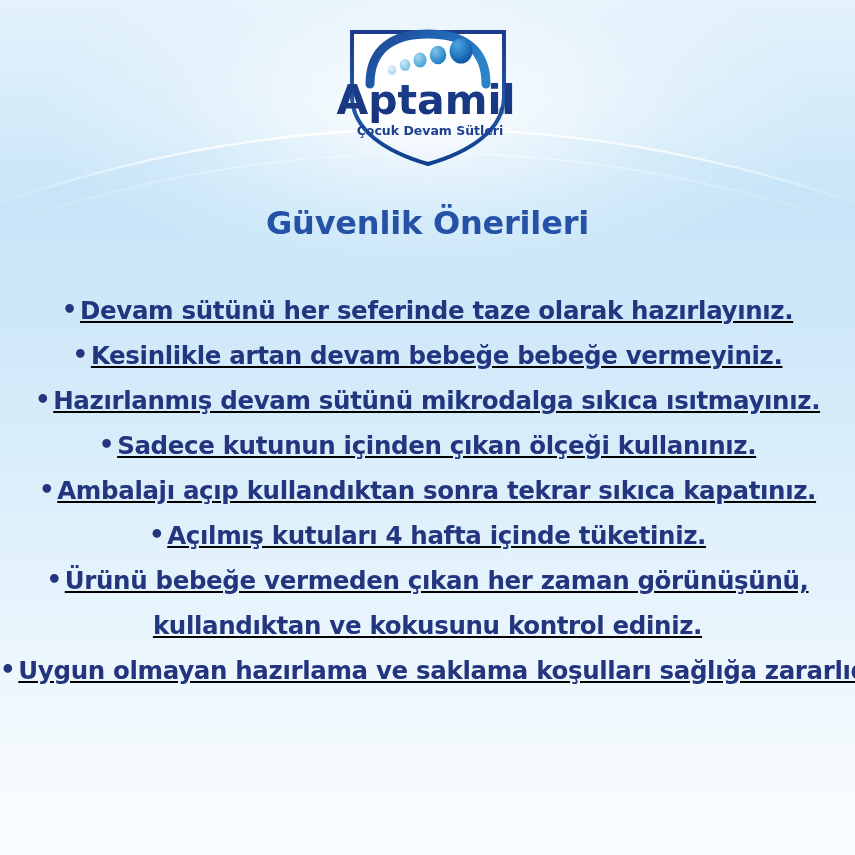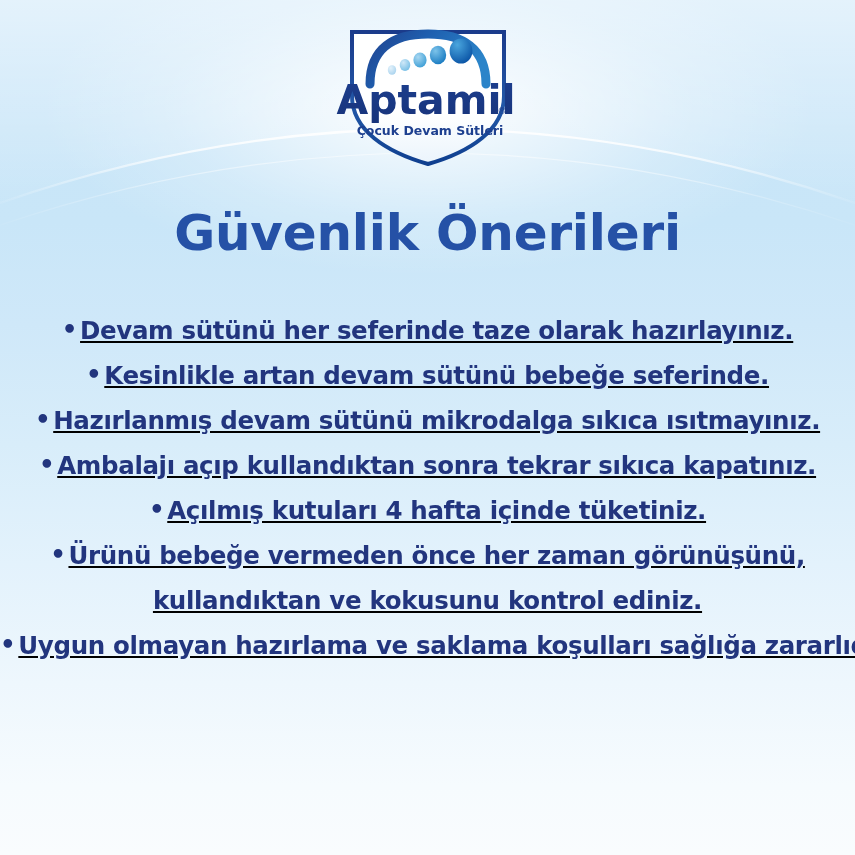--- a/index.html
+++ b/index.html
@@ -72,21 +72,21 @@
   .content {
     position: absolute;
     left: 0;
     top: 206px;
     width: 855px;
     text-align: center;
   }
 
   .page-title {
     font-family: "DejaVu Sans", "Liberation Sans", sans-serif;
-    font-size: 50px;
+    font-size: 32px;
     font-weight: bold;
     color: #2551a6;
     letter-spacing: -0.2px;
     line-height: 1.1;
     margin: 0;
     padding: 0;
   }
 
   .tips-list {
     list-style: none;
@@ -200,23 +200,24 @@
 
       <text x="100" y="117" text-anchor="middle" font-family="DejaVu Sans, Liberation Sans, sans-serif" font-size="12.5" font-weight="bold" fill="#1d3f8f">Çocuk Devam Sütleri</text>
     </svg>
   </div>
 
   <div class="content">
     <h1 class="page-title">Güvenlik Önerileri</h1>
 
     <ul class="tips-list">
       <li><span class="bullet">•</span><span>Devam sütünü her seferinde taze olarak hazırlayınız.</span></li>
-      <li><span class="bullet">•</span><span>Kesinlikle artan devam sütünü bebeğe seferinde.</span></li>
+      <li><span class="bullet">•</span><span>Kesinlikle artan devam bebeğe bebeğe vermeyiniz.</span></li>
       <li><span class="bullet">•</span><span>Hazırlanmış devam sütünü mikrodalga sıkıca ısıtmayınız.</span></li>
+      <li><span class="bullet">•</span><span>Sadece kutunun içinden çıkan ölçeği kullanınız.</span></li>
       <li><span class="bullet">•</span><span>Ambalajı açıp kullandıktan sonra tekrar sıkıca kapatınız.</span></li>
       <li><span class="bullet">•</span><span>Açılmış kutuları 4 hafta içinde tüketiniz.</span></li>
-      <li><span class="bullet">•</span><span>Ürünü bebeğe vermeden önce her zaman görünüşünü,</span></li>
+      <li><span class="bullet">•</span><span>Ürünü bebeğe vermeden çıkan her zaman görünüşünü,</span></li>
       <li class="cont"><span>kullandıktan ve kokusunu kontrol ediniz.</span></li>
       <li><span class="bullet">•</span><span>Uygun olmayan hazırlama ve saklama koşulları sağlığa zararlıdır.</span></li>
     </ul>
   </div>
 
 </div>
 
 </body></html>

